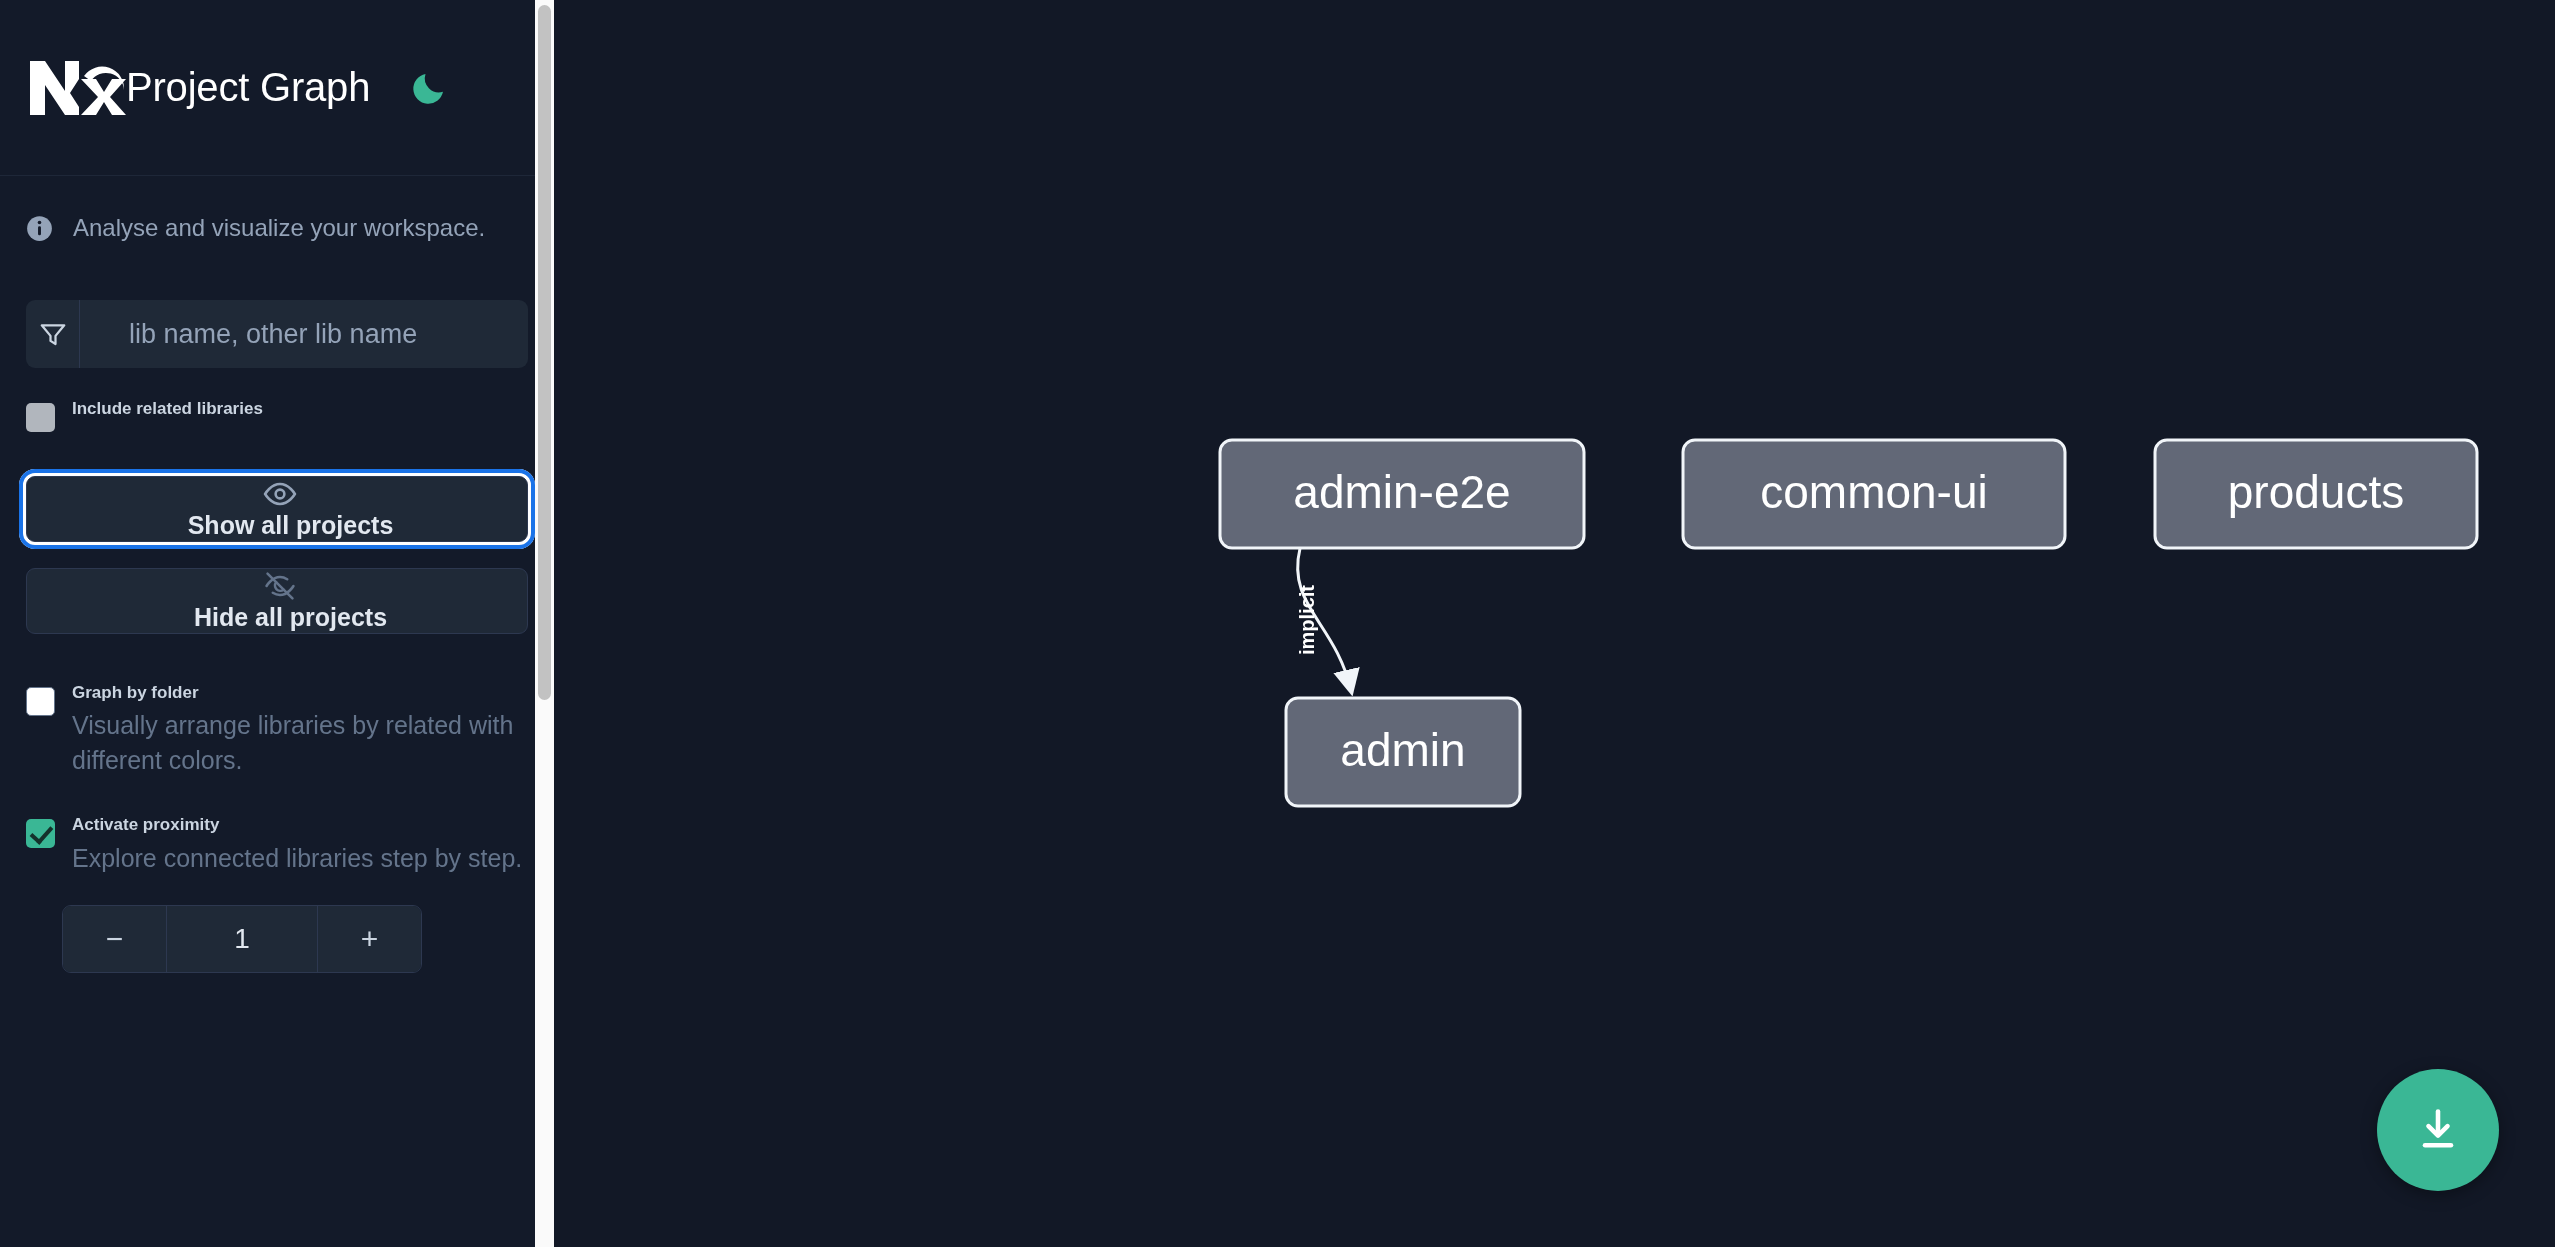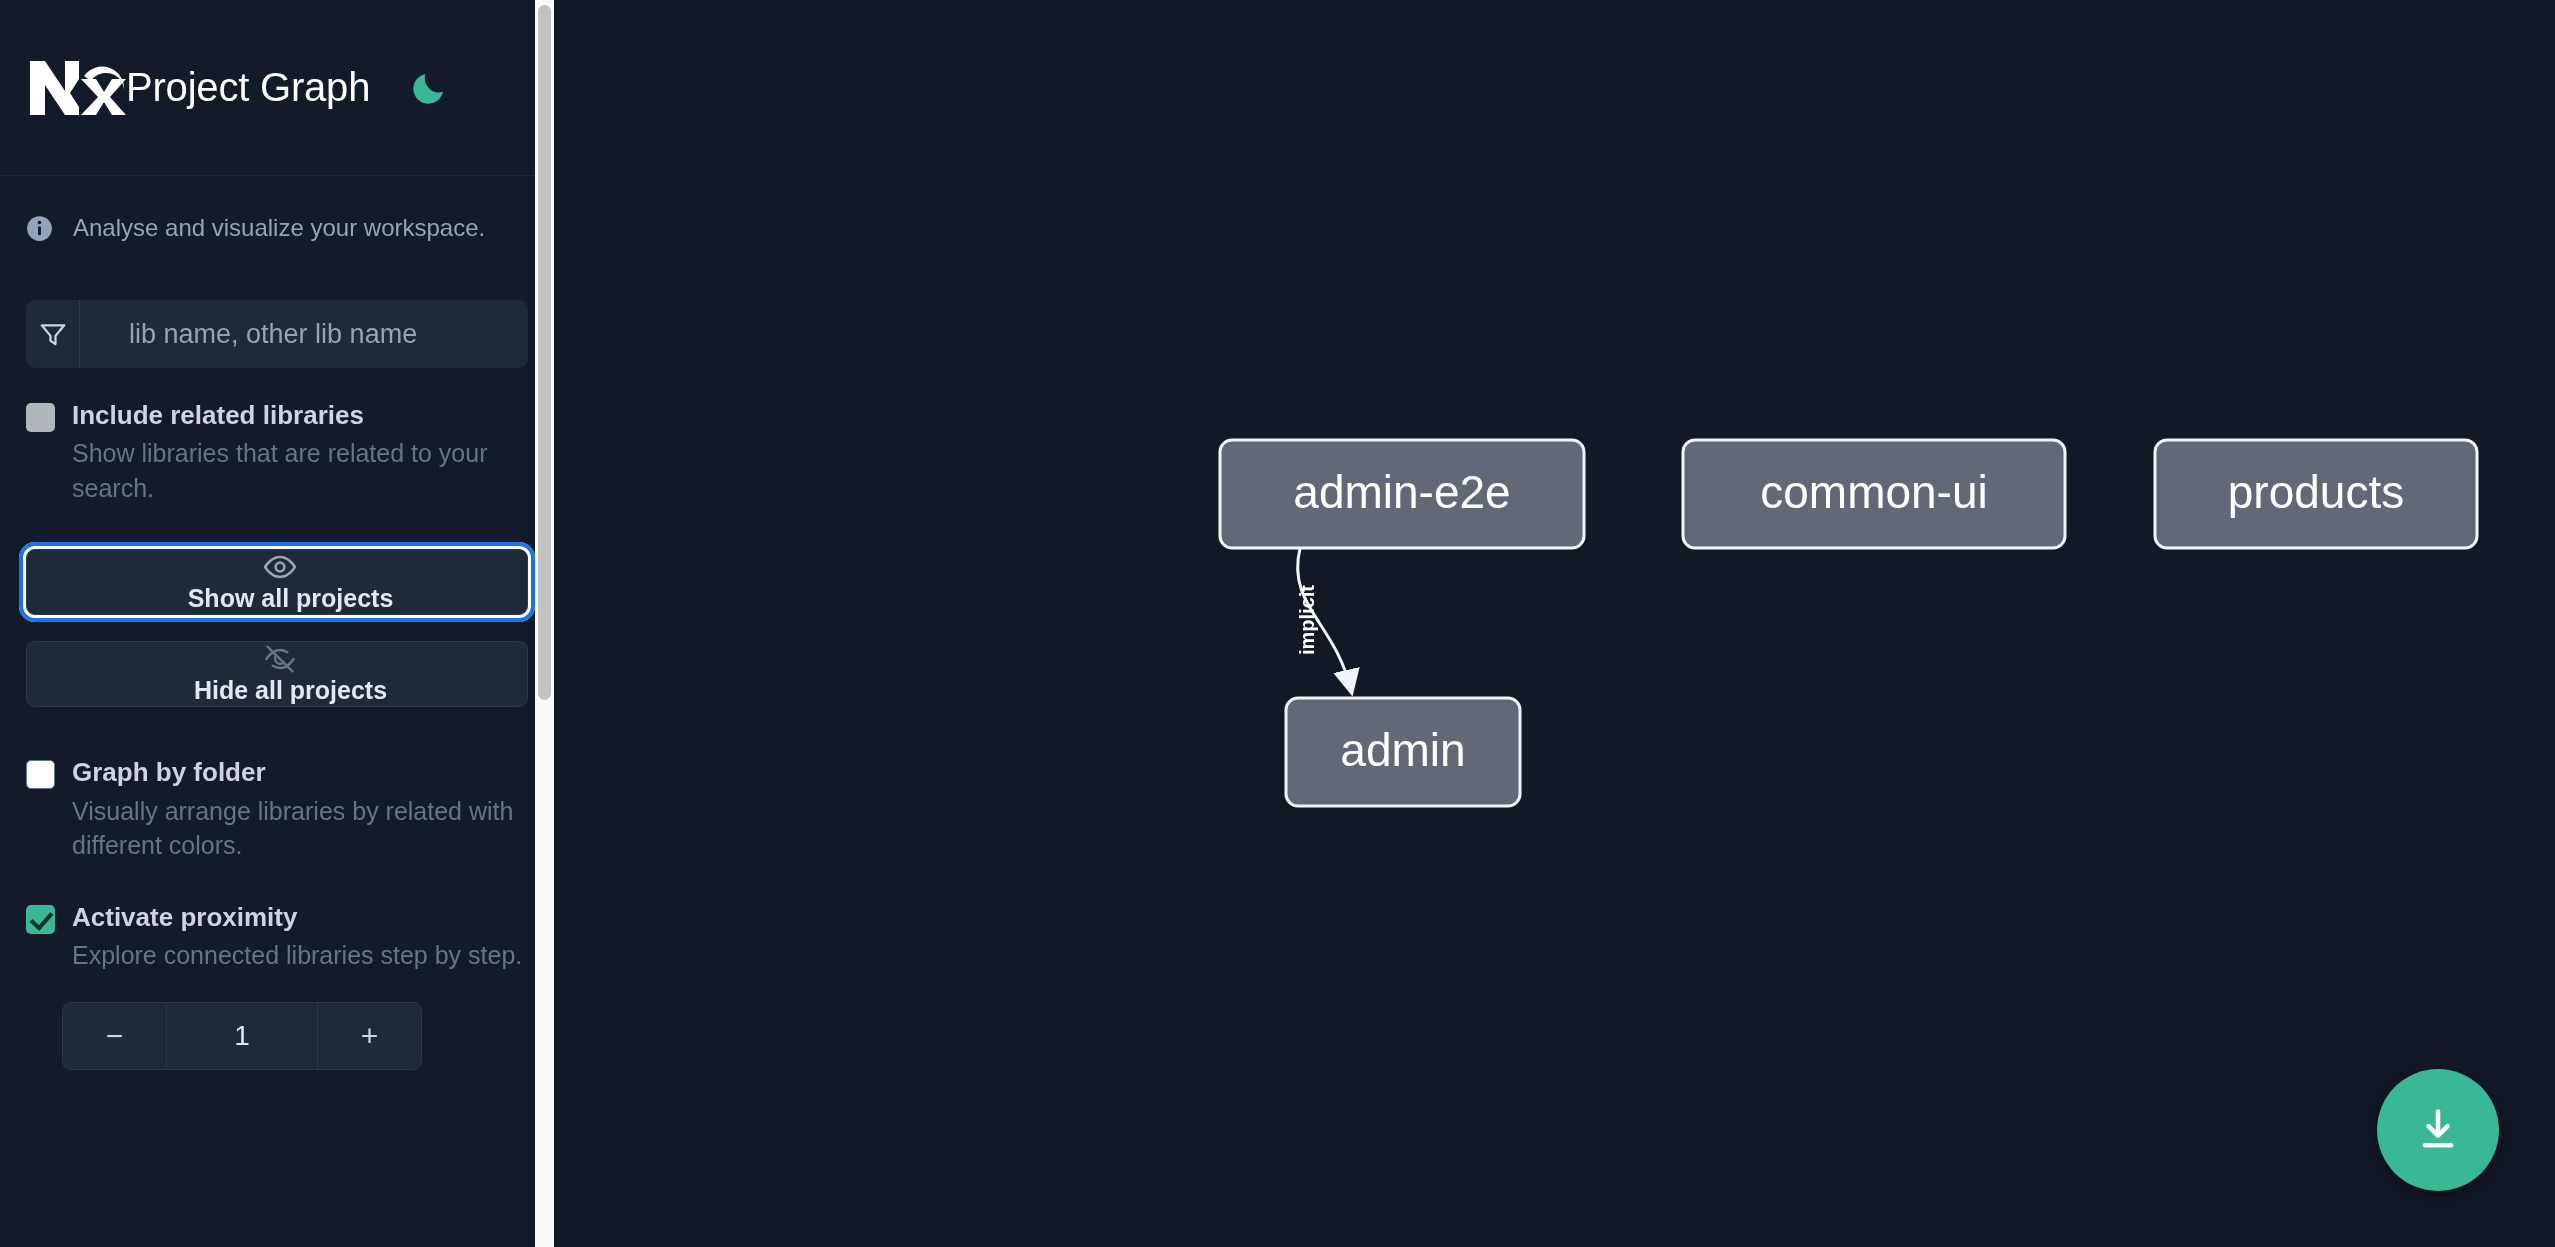--- a/index.html
+++ b/index.html
@@ -142,21 +142,21 @@
     content: "";
     position: absolute;
     left: 9px; top: 3px;
     width: 9px; height: 17px;
     border: solid #14322b;
     border-width: 0 4px 4px 0;
     transform: rotate(42deg);
   }
   .chk-texts { flex: 1 1 auto; }
   .chk-label {
-    font-size: 26px;
+    font-size: 17px;
     font-weight: 700;
     color: #cbd5e1;
     line-height: 1.32;
   }
   .chk-desc {
     font-size: 25px;
     color: #64748b;
     line-height: 1.38;
     margin-top: 4px;
     max-width: 460px;
@@ -333,21 +333,20 @@
           </svg>
         </div>
         <input class="filter-input" type="text" placeholder="lib name, other lib name" style="">
       </div>
 
       
       <div class="chk-row">
         <span class="chk-box disabled"></span>
         <div class="chk-texts">
           <div class="chk-label">Include related libraries</div>
-          <div class="chk-desc">Show libraries that are related to your search.</div>
         </div>
       </div>
 
       
       <div class="btn-group-gap"></div>
       <button class="sb-btn focused">
         <svg class="bicon" viewBox="0 0 24 24" fill="none" stroke="#94a3b8" stroke-width="1.8">
           <path d="M1.5 12S5.5 5 12 5s10.5 7 10.5 7-4 7-10.5 7S1.5 12 1.5 12z"></path>
           <circle cx="12" cy="12" r="3.1"></circle>
         </svg>

